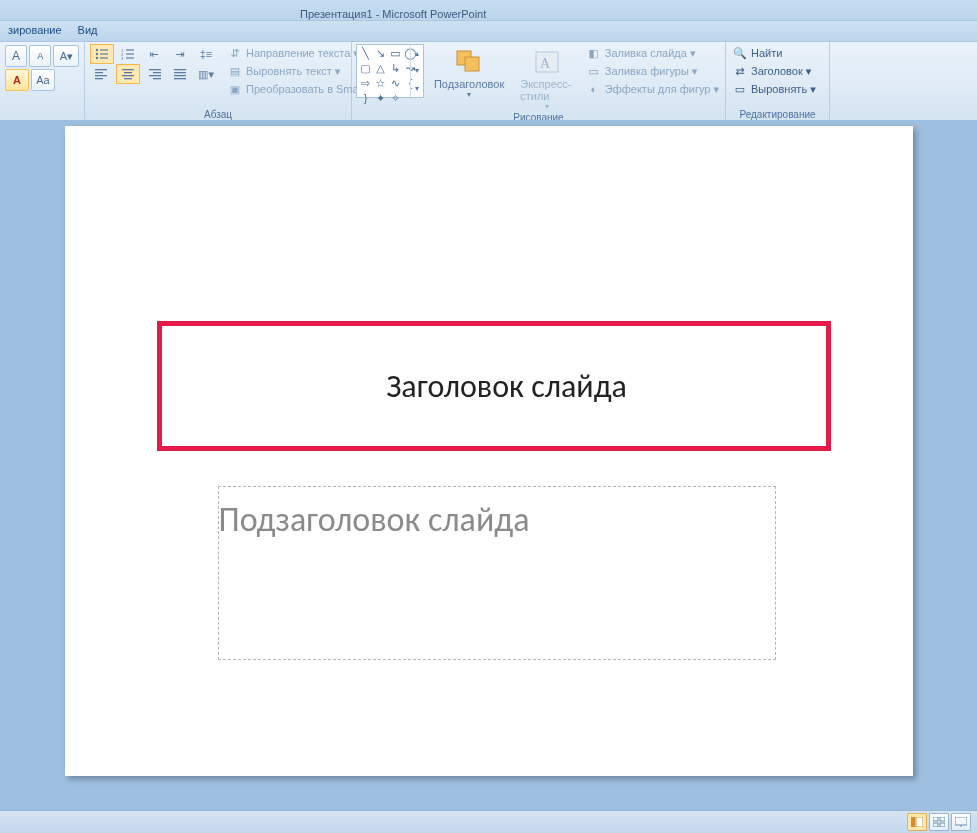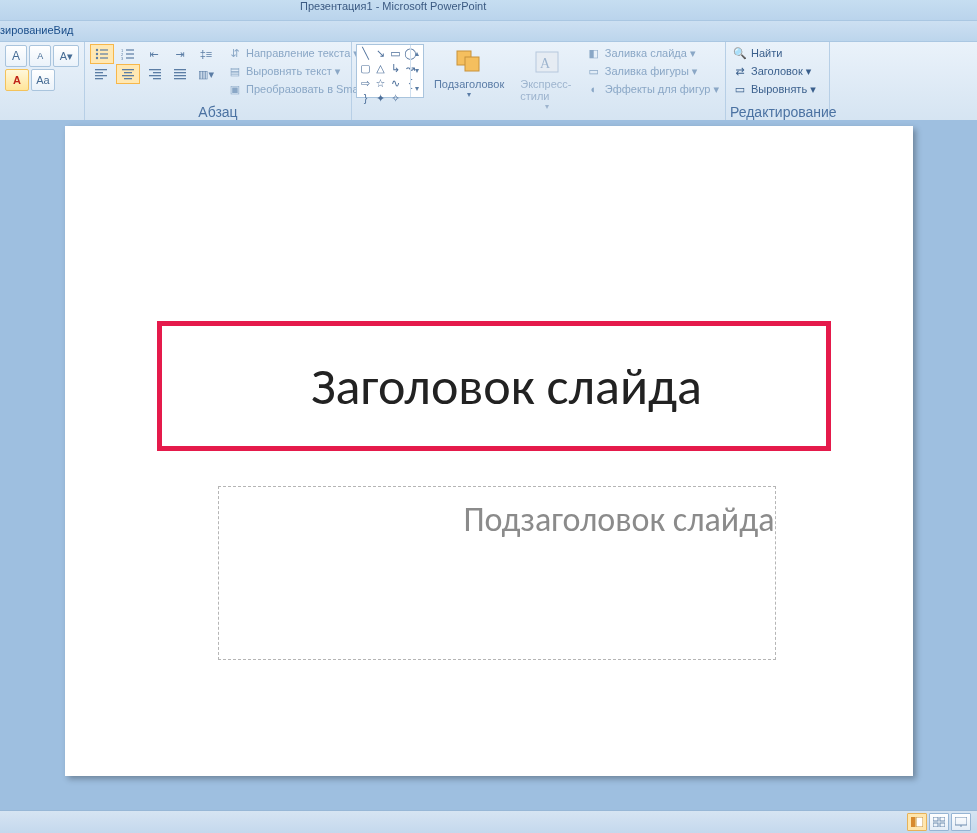--- a/index.html
+++ b/index.html
@@ -1,44 +1,44 @@
 <!DOCTYPE html>
 <html><head>
 <meta charset="utf-8">
 <style>
   html,body{margin:0;padding:0;width:977px;height:833px;overflow:hidden;font-family:"Segoe UI",Tahoma,sans-serif;font-size:11px;background:#9ebfe0;}
-  .titlebar{height:20px;background:linear-gradient(#c6def1,#bad4ec);color:#3b5a82;display:flex;align-items:flex-start;border-bottom:1px solid #aac7e2;}
+  .titlebar{height:20px;background:linear-gradient(#c6def1,#bad4ec);color:#3b5a82;display:flex;align-items:flex-end;border-bottom:1px solid #aac7e2;}
   .titlebar .doc{margin-left:300px;}
   .menubar{height:20px;background:linear-gradient(#cde0f2,#bcd5ec);display:flex;border-bottom:1px solid #aac7e2;}
-  .menubar span{padding:3px 0;color:#1a4e8a;cursor:default;}
+  .menubar span{padding:3px 8px;color:#1a4e8a;cursor:default;}
   .ribbon{height:80px;background:linear-gradient(#eaf2fa,#d5e4f2);display:flex;border-bottom:1px solid #8fb2d6;}
   .group{border-right:1px solid #b7cfe6;display:flex;flex-direction:column;padding:2px 4px 0 4px;position:relative;}
-  .group-label{text-align:center;color:#4b72a2;font-size:14px;padding:1px 0 2px 0;margin-top:auto;}
+  .group-label{text-align:center;color:#4b72a2;font-size:10px;padding:1px 0 2px 0;margin-top:auto;}
   .btn{border:1px solid #a9c4dd;background:linear-gradient(#fff,#eaf2fa);border-radius:2px;display:inline-flex;align-items:center;justify-content:center;color:#456b94;cursor:default;}
   .btn.small{width:22px;height:20px;margin:1px;font-size:11px;}
   .row{display:flex;}
   .para-row{display:flex;}
   .para-btn{width:22px;height:18px;border:1px solid transparent;display:flex;align-items:center;justify-content:center;color:#5b7da5;margin:0 1px;}
   .para-btn.on{border:1px solid #f7b74a;background:#ffe8b3;}
   .shapes{width:96px;height:50px;border:1px solid #a9c4dd;background:#fff;display:flex;flex-wrap:wrap;align-content:flex-start;padding:1px;position:relative;}
   .shapes span{width:13px;height:13px;margin:1px;color:#4d6f9a;font-size:11px;line-height:13px;text-align:center;}
   .shapes .dd{position:absolute;right:0;top:0;width:12px;height:100%;border-left:1px solid #cfdfef;display:flex;flex-direction:column;}
   .shapes .dd div{flex:1;display:flex;align-items:center;justify-content:center;color:#5b7da5;font-size:8px;}
   .big-btn{display:flex;flex-direction:column;align-items:center;justify-content:flex-start;padding:2px 6px 0 6px;color:#5a7ca6;}
   .big-btn .ic{width:32px;height:32px;display:flex;align-items:center;justify-content:center;font-size:22px;}
   .big-btn.disabled{color:#9db4ce;}
   .link-line{display:flex;align-items:center;color:#8aa7c6;padding:1px 2px;font-size:11px;white-space:nowrap;}
   .link-line.enabled{color:#3a5f8c;}
   .link-line .ic{width:16px;height:16px;display:inline-flex;align-items:center;justify-content:center;margin-right:3px;}
   .editor{position:absolute;top:120px;bottom:25px;left:0;right:0;background:#9ebfe0;display:flex;justify-content:center;}
   .slide-wrap{margin-top:6px;width:848px;height:650px;position:relative;}
   .slide{width:848px;height:650px;background:#fff;box-shadow:3px 3px 6px rgba(0,0,0,0.3);position:relative;}
   .title-ph{position:absolute;left:92px;top:195px;width:664px;height:120px;border:5px solid #e51a4b;display:flex;align-items:center;justify-content:center;}
-  .title-ph span{font-family:Calibri,"Segoe UI",sans-serif;font-size:52px;color:#222;margin-left:26px;}
-  .sub-ph{position:absolute;left:153px;top:360px;width:556px;height:160px;border:1px dashed #b5b5b5;text-align:right;padding-top:12px;}
+  .title-ph span{font-family:Calibri,"Segoe UI",sans-serif;font-size:32px;color:#222;margin-left:26px;}
+  .sub-ph{position:absolute;left:153px;top:360px;width:556px;height:160px;border:1px dashed #b5b5b5;text-align:left;padding-top:12px;}
   .sub-ph span{font-family:Calibri,"Segoe UI",sans-serif;font-size:34px;color:#8b8b8b;}
   .statusbar{position:absolute;left:0;right:0;bottom:0;height:22px;background:linear-gradient(#d6e4f2,#c4d8ed);border-top:1px solid #97b7d6;display:flex;justify-content:flex-end;align-items:center;padding-right:6px;gap:2px;}
   .view-btn{width:18px;height:16px;border:1px solid #96b5d4;background:linear-gradient(#fff,#e4edf7);border-radius:1px;display:flex;align-items:center;justify-content:center;}
   .view-btn.active{background:#ffe6ad;border-color:#e6b25a;}
   svg.mini{width:14px;height:12px;}
 </style>
 </head>
 <body>
 
 <div class="titlebar">
@@ -183,20 +183,21 @@
           </div>
         <span>Экспресс-стили</span>
           <span style="font-size:8px">▾</span>
       </div>
       <div>
         <div class="link-line"><span class="ic">◧</span><span>Заливка слайда</span>&nbsp;▾</div>
         <div class="link-line"><span class="ic">▭</span><span>Заливка фигуры</span>&nbsp;▾</div>
         <div class="link-line"><span class="ic">◐</span><span>Эффекты для фигур</span>&nbsp;▾</div>
       </div>
     </div>
+    <div class="group-label">Рисование</div>
   </div>
 
   <div class="group" style="width:95px">
     <div>
       <div class="link-line enabled">
           <span class="ic">🔍</span>
           <span>Найти</span>
         </div>
       <div class="link-line enabled"><span class="ic">⇄</span><span>Заголовок</span>&nbsp;▾</div>
       <div class="link-line enabled"><span class="ic">▭</span><span>Выровнять</span>&nbsp;▾</div>

